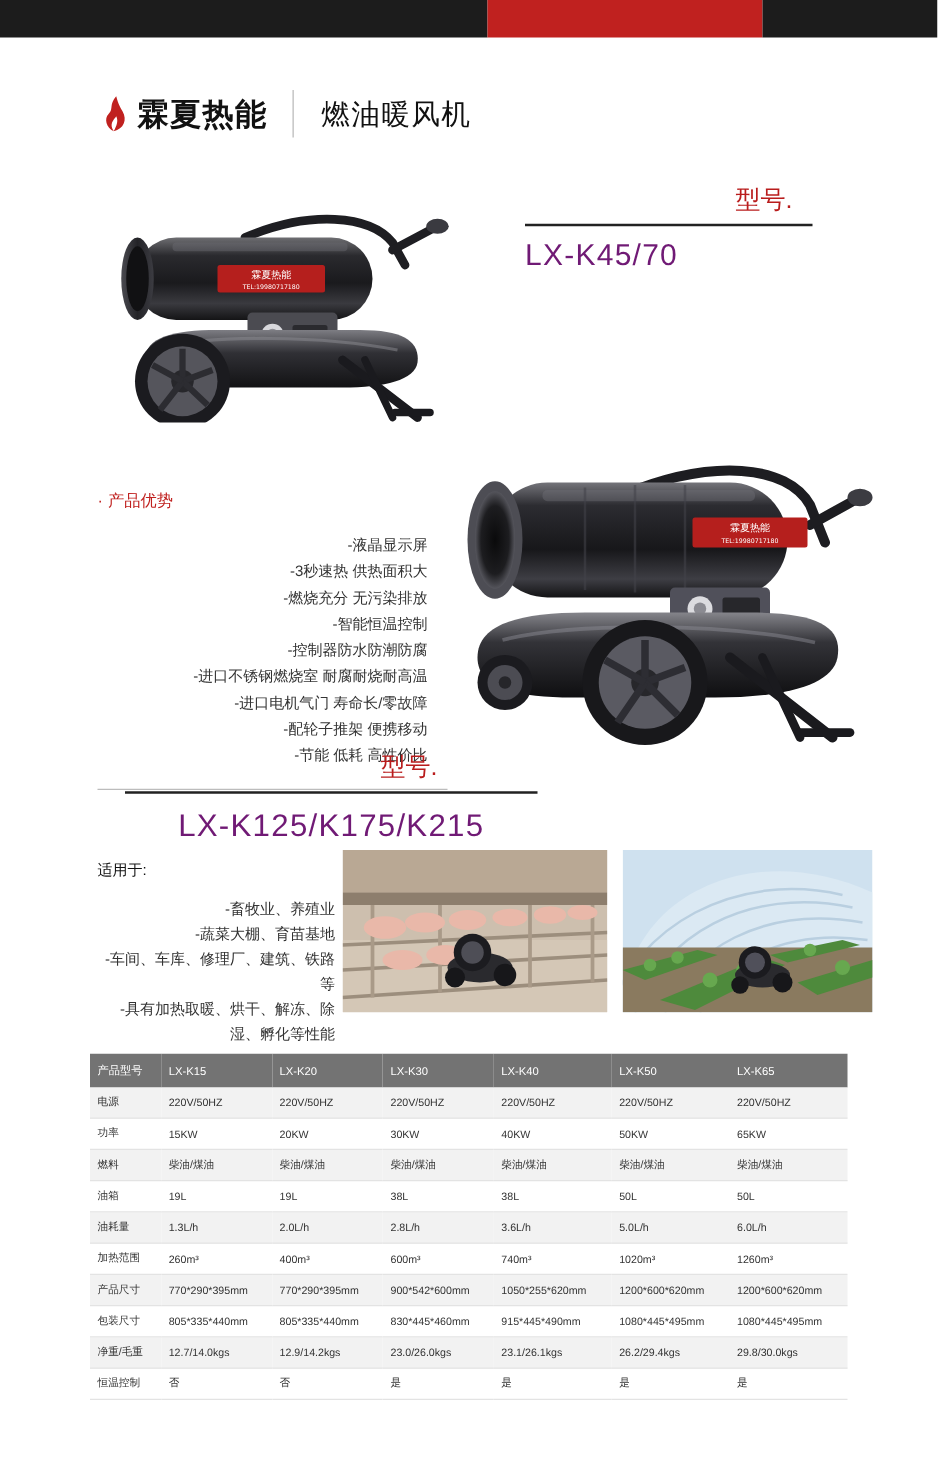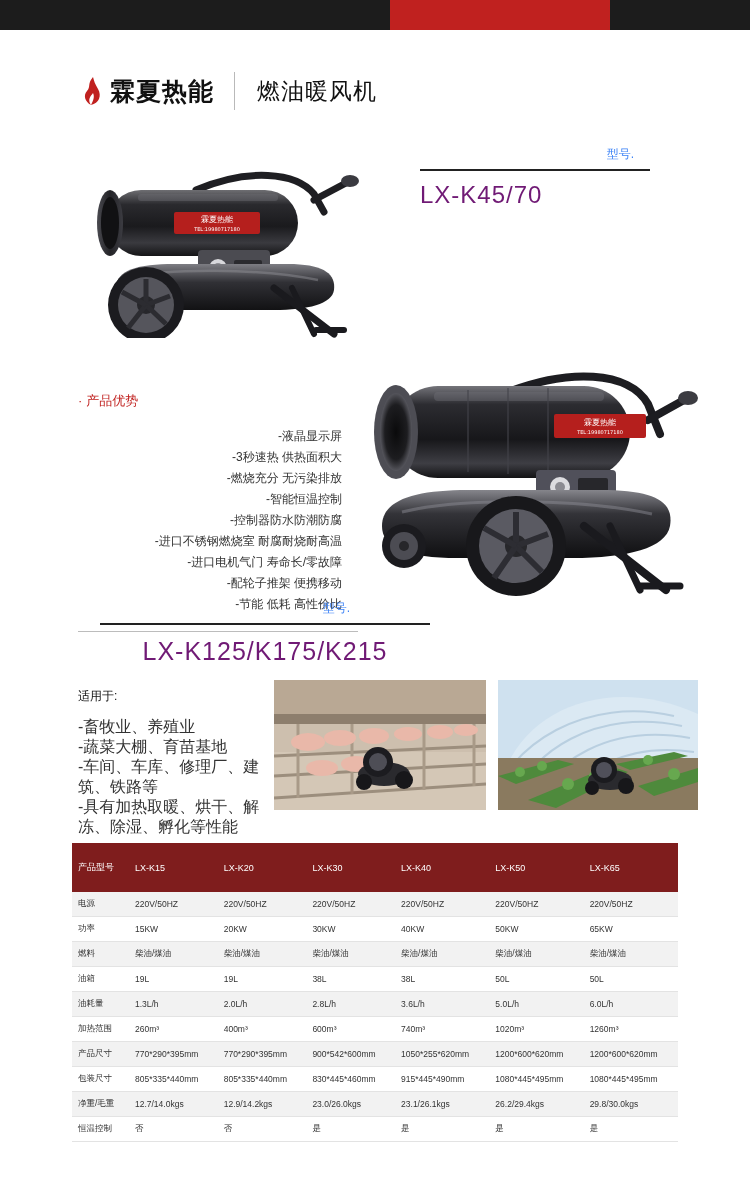--- a/index.html
+++ b/index.html
@@ -36,21 +36,21 @@
   }
   .hdr-title { font-size:23px; color:#111; letter-spacing:1px; }
 
   
   .prod1-wrap { position:relative; height:230px; margin-top:14px; }
   .heater1 { position:absolute; left:78px; top:14px; }
   .model1 {
     position:absolute; left:420px; top:22px; width:230px;
   }
   .model-label {
-    font-size:12px; color:#3b82f6; text-align:right; padding-right:16px;
+    font-size:20px; color:#b91c1c; text-align:right; padding-right:16px;
   }
   .model-rule { height:2px; background:#222; margin:6px 0 10px 0; }
   .model-value { font-size:24px; color:#701a75; letter-spacing:1px; }
 
   
   .adv {
     position:absolute; left:78px; top:392px; width:280px;
   }
   .adv-title { font-size:13px; color:#c0211f; margin-bottom:12px; }
   .adv-title .dot { color:#c0211f; margin-right:4px; }
@@ -63,32 +63,32 @@
   
   .prod2-wrap { position:absolute; left:348px; top:350px; }
   .model2 { position:absolute; left:100px; top:600px; width:330px; text-align:center; }
   .model2 .model-label { text-align:right; padding-right:80px; }
   .model2 .model-rule { height:2px; background:#222; margin:6px 0 12px 0; }
   .model2 .model-value { font-size:25px; text-align:center; }
 
   
   .apps { position:absolute; left:78px; top:688px; width:190px; }
   .apps-title { font-size:12px; color:#111; margin-bottom:12px; }
-  .apps li { list-style:none; font-size:16px; color:#333; line-height:20px; }
+  .apps li { list-style:none; font-size:12px; color:#333; line-height:20px;text-align:right; }
   .apps ul { margin:0; padding:0; }
 
   .photos { position:absolute; left:274px; top:680px; display:flex; gap:12px; }
   .photo { width:212px; height:130px; overflow:hidden; position:relative; }
 
   
   .table-wrap { position:absolute; left:72px; top:843px; width:606px; }
   table { border-collapse:collapse; width:100%; font-size:8.5px; }
   thead th {
-    background:#7f1d1d; color:#fff; font-weight:normal;
-    text-align:left; padding:18px 6px; font-size:9px;
+    background:#737373; color:#fff; font-weight:normal;
+    text-align:left; padding:7px 6px; font-size:9px;
   }
   tbody td {
     padding:6px 6px; color:#333; font-size:8.5px;
     border-bottom:1px solid #e3e3e3;
   }
   tbody tr:nth-child(odd) { background:#f2f2f2; }
   tbody tr:nth-child(even) { background:#ffffff; }
   tbody td:first-child { color:#333; }
 
   

